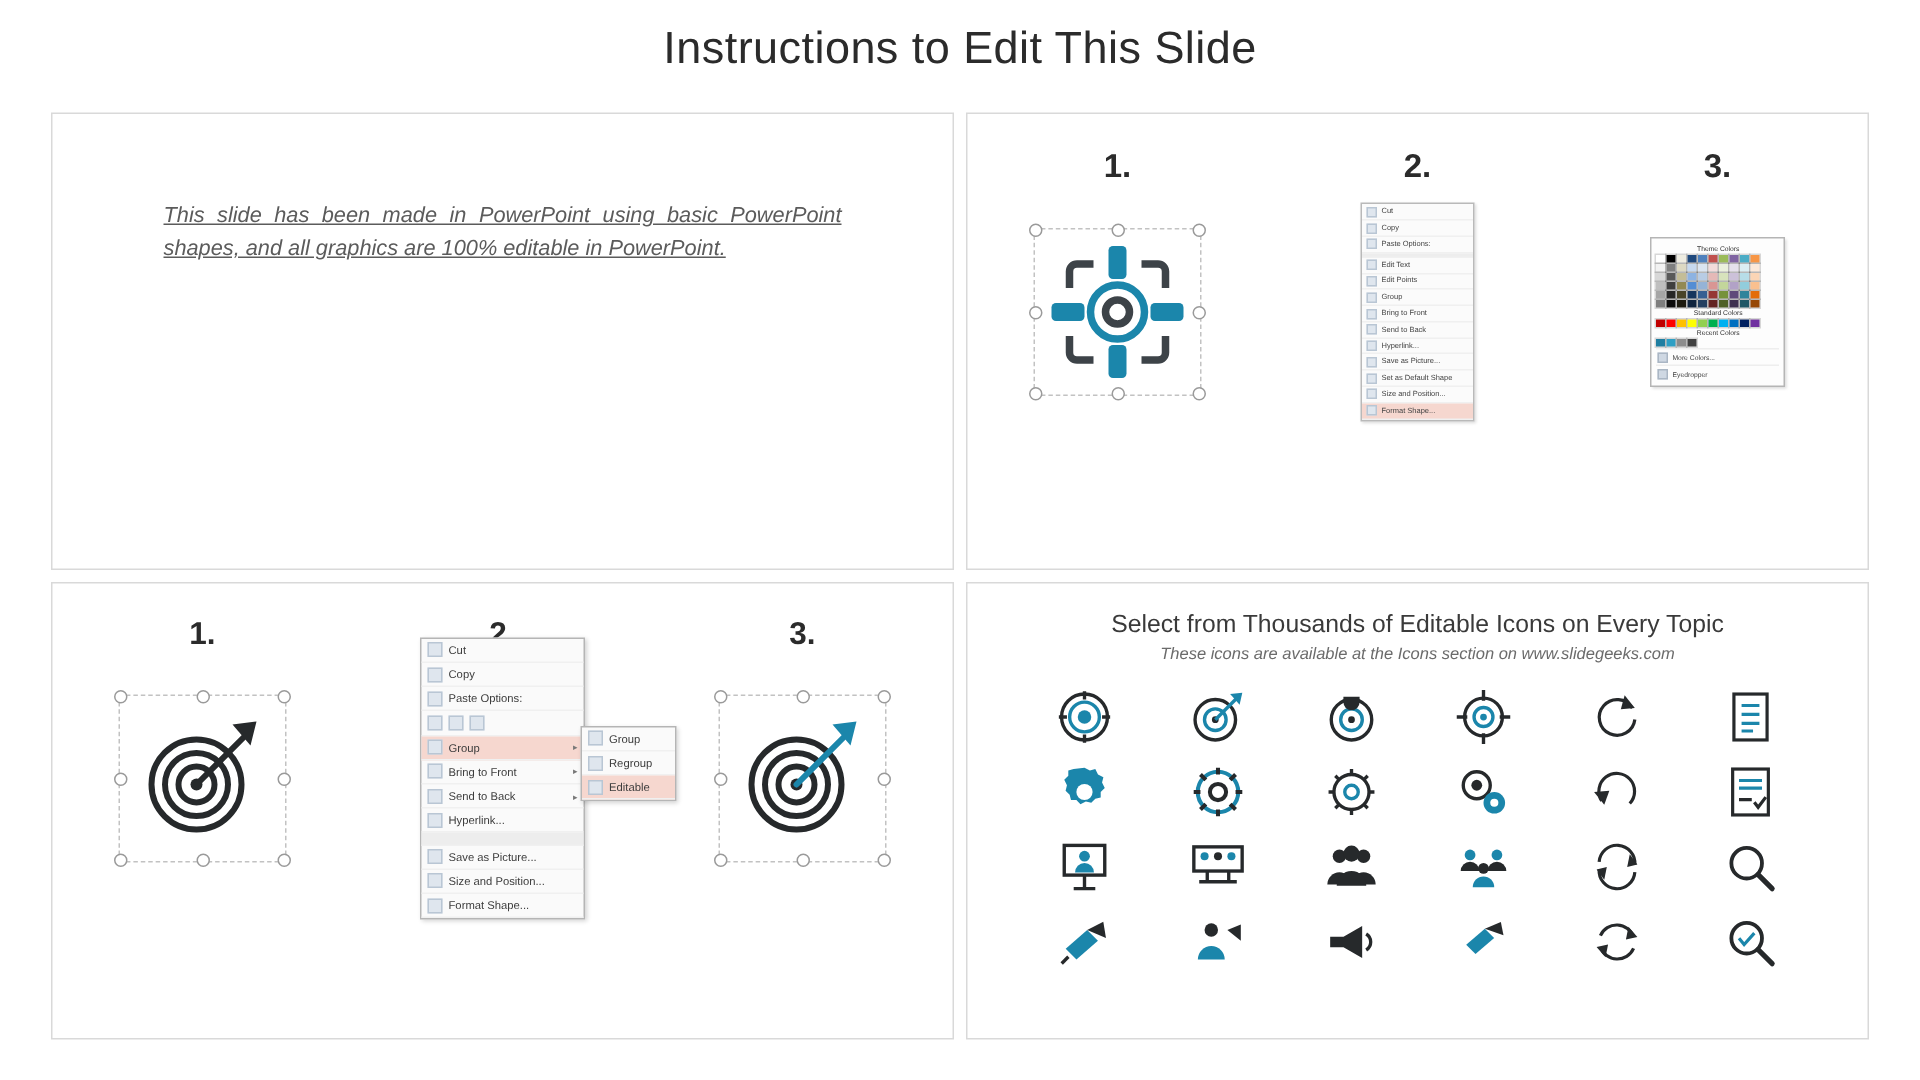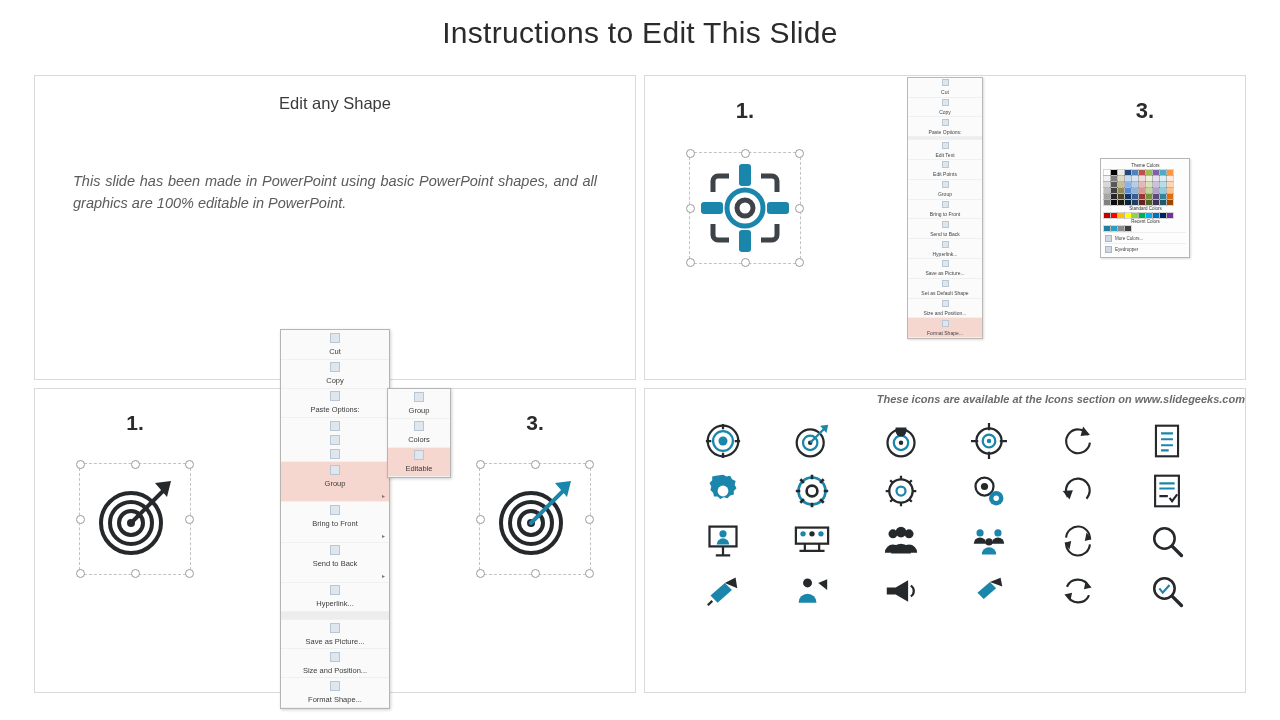--- a/index.html
+++ b/index.html
@@ -47,35 +47,35 @@
     box-sizing: border-box;
   }
   .panel-title {
     text-align: center;
     font-size: 16.5px;
     color: #3a3a3a;
     margin-top: 18px;
     font-weight: normal;
   }
   .panel-subtitle {
-    text-align: right;
+    text-align: center;
     font-size: 11px;
     color: #6b6b6b;
     font-style: italic;
     margin-top: 4px;
-    font-weight: bold;
   }
   
   .para {
     font-style: italic;
     font-size: 14.5px;
     line-height: 1.5;
     color: #5b5b5b;
     text-align: justify;
-    margin: 0 38px;
+    margin: 0 74px;
+    text-decoration: underline;
   }
   .para.first { margin-top: 58px; }
   .para.second { margin-top: 26px; }
 
   
   .steps {
     display: flex;
     justify-content: space-around;
     align-items: flex-start;
     margin-top: 22px;
@@ -131,21 +131,20 @@
     width: 74px;
     box-shadow: 1px 1px 2px rgba(0,0,0,0.15);
   }
   .ctx-row {
     display: flex;
     align-items: center;
     gap: 3px;
     padding: 1.4px 3px;
     border-bottom: 1px solid #f0f0f0;
     white-space: nowrap;
-    flex-direction: column;
   }
   .ctx-row .ic {
     width: 5px; height: 5px;
     background: #dfe6ee;
     border: 1px solid #b9c6d4;
     flex: none;
   }
   .ctx-row.hl { background: #f6d7cf; }
   .ctx-row.sep { height: 2px; padding: 0; background: #ededed; }
 
@@ -208,21 +207,20 @@
 </head>
 <body>
 
 <div class="slide">
 
   <h1 class="slide-title">Instructions to Edit This Slide</h1>
 
   <div class="grid">
 
     <div class="panel">
-      <div class="panel-title">Edit any Shape</div>
       <p class="para first">This slide has been made in PowerPoint using basic PowerPoint shapes, and all graphics are 100% editable in PowerPoint.</p>
     </div>
 
     <div class="panel">
 
       <div class="steps">
 
         <div class="step">
           <div class="step-num">1.</div>
           <div class="art">
@@ -513,21 +511,21 @@
                   <span>Format Shape...</span>
                 </div>
 
               <div class="submenu">
                 <div class="ctx-row">
                     <span class="ic"></span>
                     <span>Group</span>
                   </div>
                 <div class="ctx-row">
                     <span class="ic"></span>
-                    <span>Colors</span>
+                    <span>Regroup</span>
                   </div>
                 <div class="ctx-row hl">
                     <span class="ic"></span>
                     <span>Editable</span>
                   </div>
               </div>
             </div>
           </div>
         </div>
 
@@ -554,20 +552,21 @@
                 </svg>
               </div>
             </div>
           </div>
         </div>
 
       </div>
     </div>
 
     <div class="panel">
+      <div class="panel-title">Select from Thousands of Editable Icons on Every Topic</div>
       <div class="panel-subtitle">These icons are available at the Icons section on www.slidegeeks.com</div>
 
       <div class="icon-grid">
 
         <div class="icon-cell">
           <svg width="36" height="36" viewBox="0 0 40 40">
             <circle cx="20" cy="20" r="17" fill="none" stroke="#26292b" stroke-width="2.5"></circle>
             <circle cx="20" cy="20" r="11" fill="none" stroke="#1b86ab" stroke-width="2.5"></circle>
             <circle cx="20" cy="20" r="5" fill="#1b86ab"></circle>
             <path d="M20 1 v6 M20 33 v6 M1 20 h6 M33 20 h6" stroke="#26292b" stroke-width="2.5"></path>

